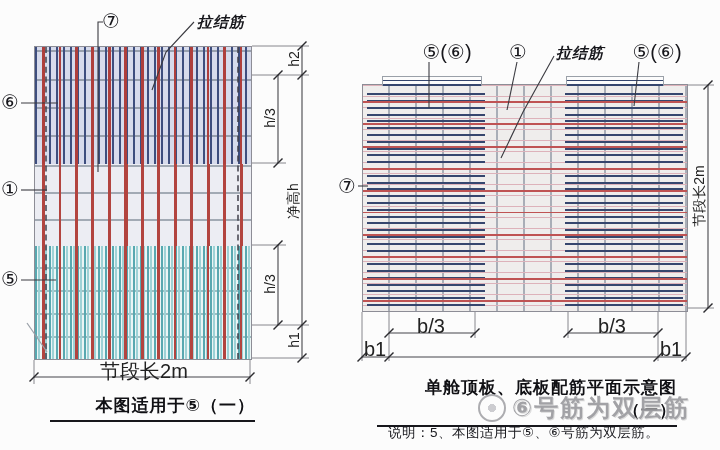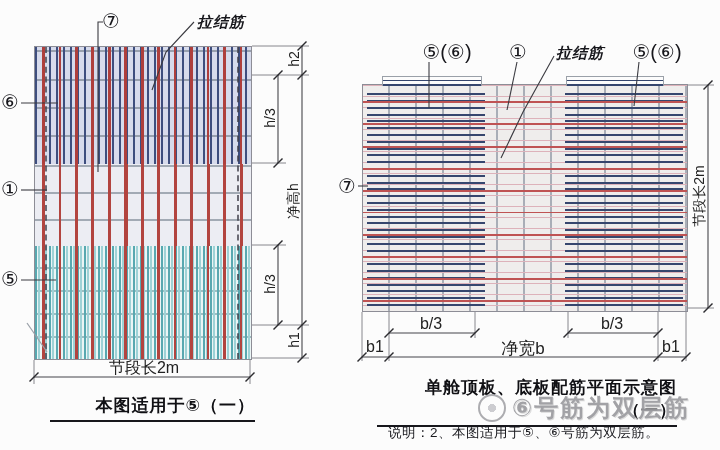--- a/index.html
+++ b/index.html
@@ -37,21 +37,21 @@
   .rnavy{position:absolute;top:5px;bottom:5px;width:118px;
     background:repeating-linear-gradient(0deg,#36466e 0 2px,rgba(0,0,0,0) 2px 6.8px);}
   .rred{position:absolute;left:0;top:0;right:0;bottom:0;
     background:repeating-linear-gradient(0deg,rgba(0,0,0,0) 0 9.5px,#bf5353 9.5px 11.5px,rgba(0,0,0,0) 11.5px 22px);}
   .rtab{position:absolute;top:76px;height:9px;border:1px solid #9aa0a8;border-bottom:none;
     background:repeating-linear-gradient(0deg,#36466e 0 1.8px,rgba(0,0,0,0) 1.8px 4.5px);}
   
   .callout{font-size:20px;line-height:20px;color:#17171c;}
   .lbl{font-size:15px;letter-spacing:1px;color:#17171c;font-style:italic;}
   .vlabel{width:60px;text-align:center;transform:rotate(-90deg);font-size:14px;color:#222;white-space:nowrap;}
-  .dimtxt{font-size:16px;color:#222;text-align:center;}
+  .dimtxt{font-size:20px;color:#222;text-align:center;}
   .fig-title{font-weight:bold;font-size:17px;text-align:right;color:#101014;
     border-bottom:2px solid #17171c;padding-bottom:3px;letter-spacing:1px;}
   #note{font-size:13.5px;color:#17171c;letter-spacing:.5px;}
   #watermark{display:flex;align-items:center;gap:6px;color:#9b9b9f;opacity:.92;}
   #watermark .wm-text{font-size:24px;font-weight:bold;letter-spacing:2px;
     text-shadow:1px 1px 0 #d8d8d8;}
   .wm-icon{width:24px;height:24px;border:2px solid #a6a6aa;border-radius:50%;
     background:radial-gradient(circle at 50% 50%, #c9c9cd 0 4px, rgba(0,0,0,0) 4px);}
   svg.overlay{position:absolute;left:0;top:0;pointer-events:none;}
 </style>
@@ -176,23 +176,22 @@
   <span class="abs callout" style="left:412px;top:42px;width:70px;text-align:center;">⑤(⑥)</span>
   <span class="abs callout" style="left:509px;top:42px;">①</span>
   <span class="abs lbl" style="left:556px;top:44px;font-weight:bold;">拉结筋</span>
   <span class="abs callout" style="left:622px;top:42px;width:70px;text-align:center;">⑤(⑥)</span>
   <span class="abs callout" style="left:338px;top:176px;">⑦</span>
 
   <span class="abs vlabel" style="left:658px;top:187px;width:84px;">节段长2m</span>
   <span class="abs dimtxt" style="left:406px;top:315px;width:50px;">b/3</span>
   <span class="abs dimtxt" style="left:587px;top:315px;width:50px;">b/3</span>
   <span class="abs dimtxt" style="left:355px;top:338px;width:40px;">b1</span>
-  <span class="abs dimtxt" style="left:473px;top:337px;width:100px;font-size:17px;">净宽b</span>
   <span class="abs dimtxt" style="left:651px;top:338px;width:40px;">b1</span>
   <span class="abs fig-title" style="left:377px;top:376px;width:300px;">单舱顶板、底板配筋平面示意图（一）</span>
 
-  <span id="note" class="abs" style="left:388px;top:424px;">说明：2、本图适用于⑤、⑥号筋为双层筋。</span>
+  <span id="note" class="abs" style="left:388px;top:424px;">说明：5、本图适用于⑤、⑥号筋为双层筋。</span>
   <div id="watermark" class="abs" style="left:478px;top:392px;">
     <span class="wm-icon"></span>
     <span class="wm-text">⑥号筋为双层筋</span>
   </div>
 
 </div>
 
 </body></html>

